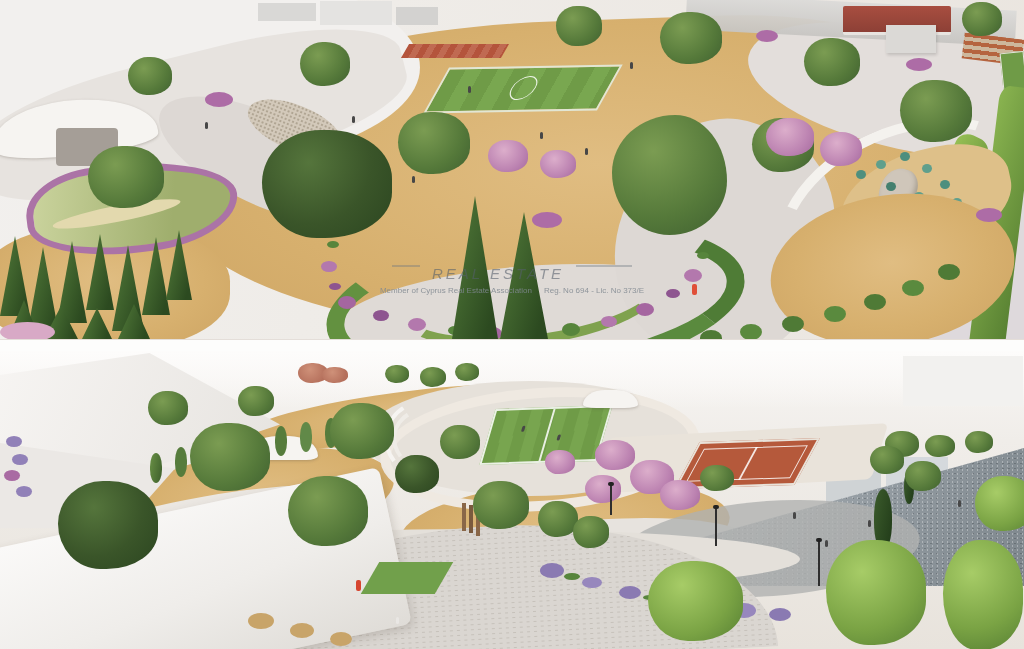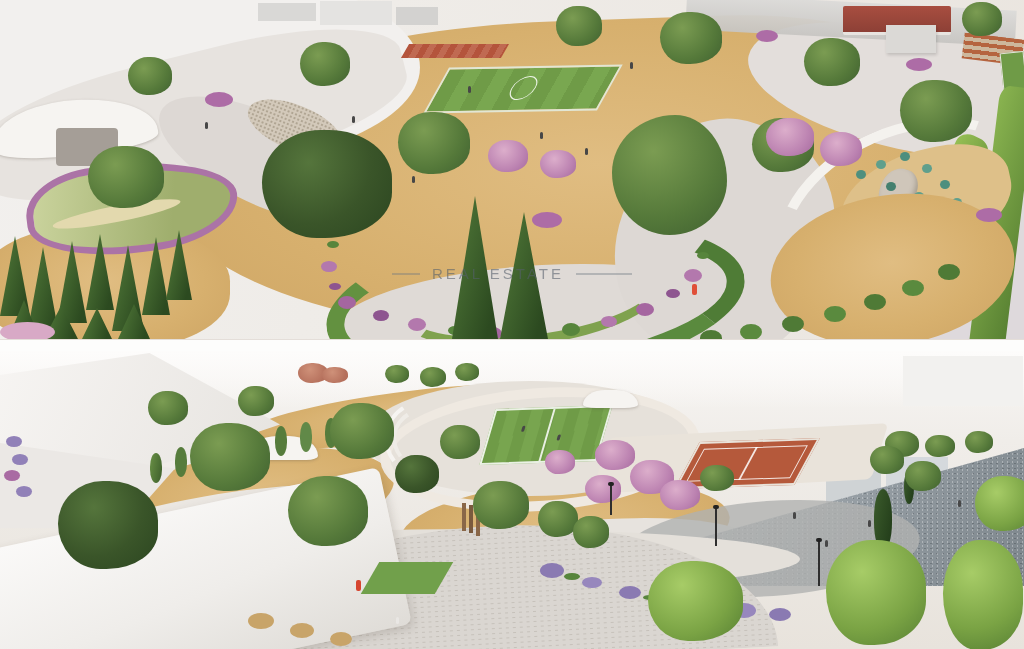--- a/index.html
+++ b/index.html
@@ -31,21 +31,21 @@
           background-size:7px 5px;}
   .stone{background-image:
            radial-gradient(rgba(255,255,255,.30) .7px,transparent 1px),
            radial-gradient(rgba(20,25,30,.22) .7px,transparent 1px),
            linear-gradient(115deg,#b3b8bb 0%,#969ea4 45%,#7e878d 100%);
          background-size:5px 4px,6px 5px,100% 100%;}
   .watermark{position:absolute;left:50%;top:263px;transform:translateX(-50%);
              width:640px;text-align:center;pointer-events:none;z-index:60;}
   .wm-brand{font-size:84px;font-weight:bold;line-height:.88;letter-spacing:16px;padding-left:16px;
             color:rgba(56,68,80,.40);}
-  .wm-tagrow{display:flex;align-items:center;justify-content:center;gap:12px;margin-top:2px;}
+  .wm-tagrow{display:flex;align-items:flex-start;justify-content:center;gap:12px;margin-top:2px;font-style:italic;}
   .wm-rule{height:2px;background:rgba(108,118,128,.38);}
   .wm-tagline{font-size:15px;letter-spacing:3px;color:rgba(84,95,106,.58);}
   .wm-reg{margin-top:4px;font-size:8px;color:rgba(128,136,144,.85);
           display:flex;justify-content:center;gap:12px;white-space:nowrap;}
 </style>
 </head>
 <body>
 
 <div class="stage">
 
@@ -253,15 +253,19 @@
     <div class="a person" style="left:396px;top:266px;background:#e9e7e4;"></div>
     <div class="a" style="left:356px;top:229px;width:5px;height:11px;border-radius:2px;background:#d6452f;"></div>
   </div>
 
   <div class="watermark">
     <div class="wm-tagrow">
       <span class="wm-rule" style="width:28px;"></span>
       <span class="wm-tagline">REAL ESTATE</span>
       <span class="wm-rule" style="width:56px;"></span>
     </div>
+    <div class="wm-reg">
+      <span>Member of Cyprus Real Estate Association</span>
+      <span>Reg. No 694 - Lic. No 373/E</span>
+    </div>
   </div>
 
 </div>
 
 </body></html>

